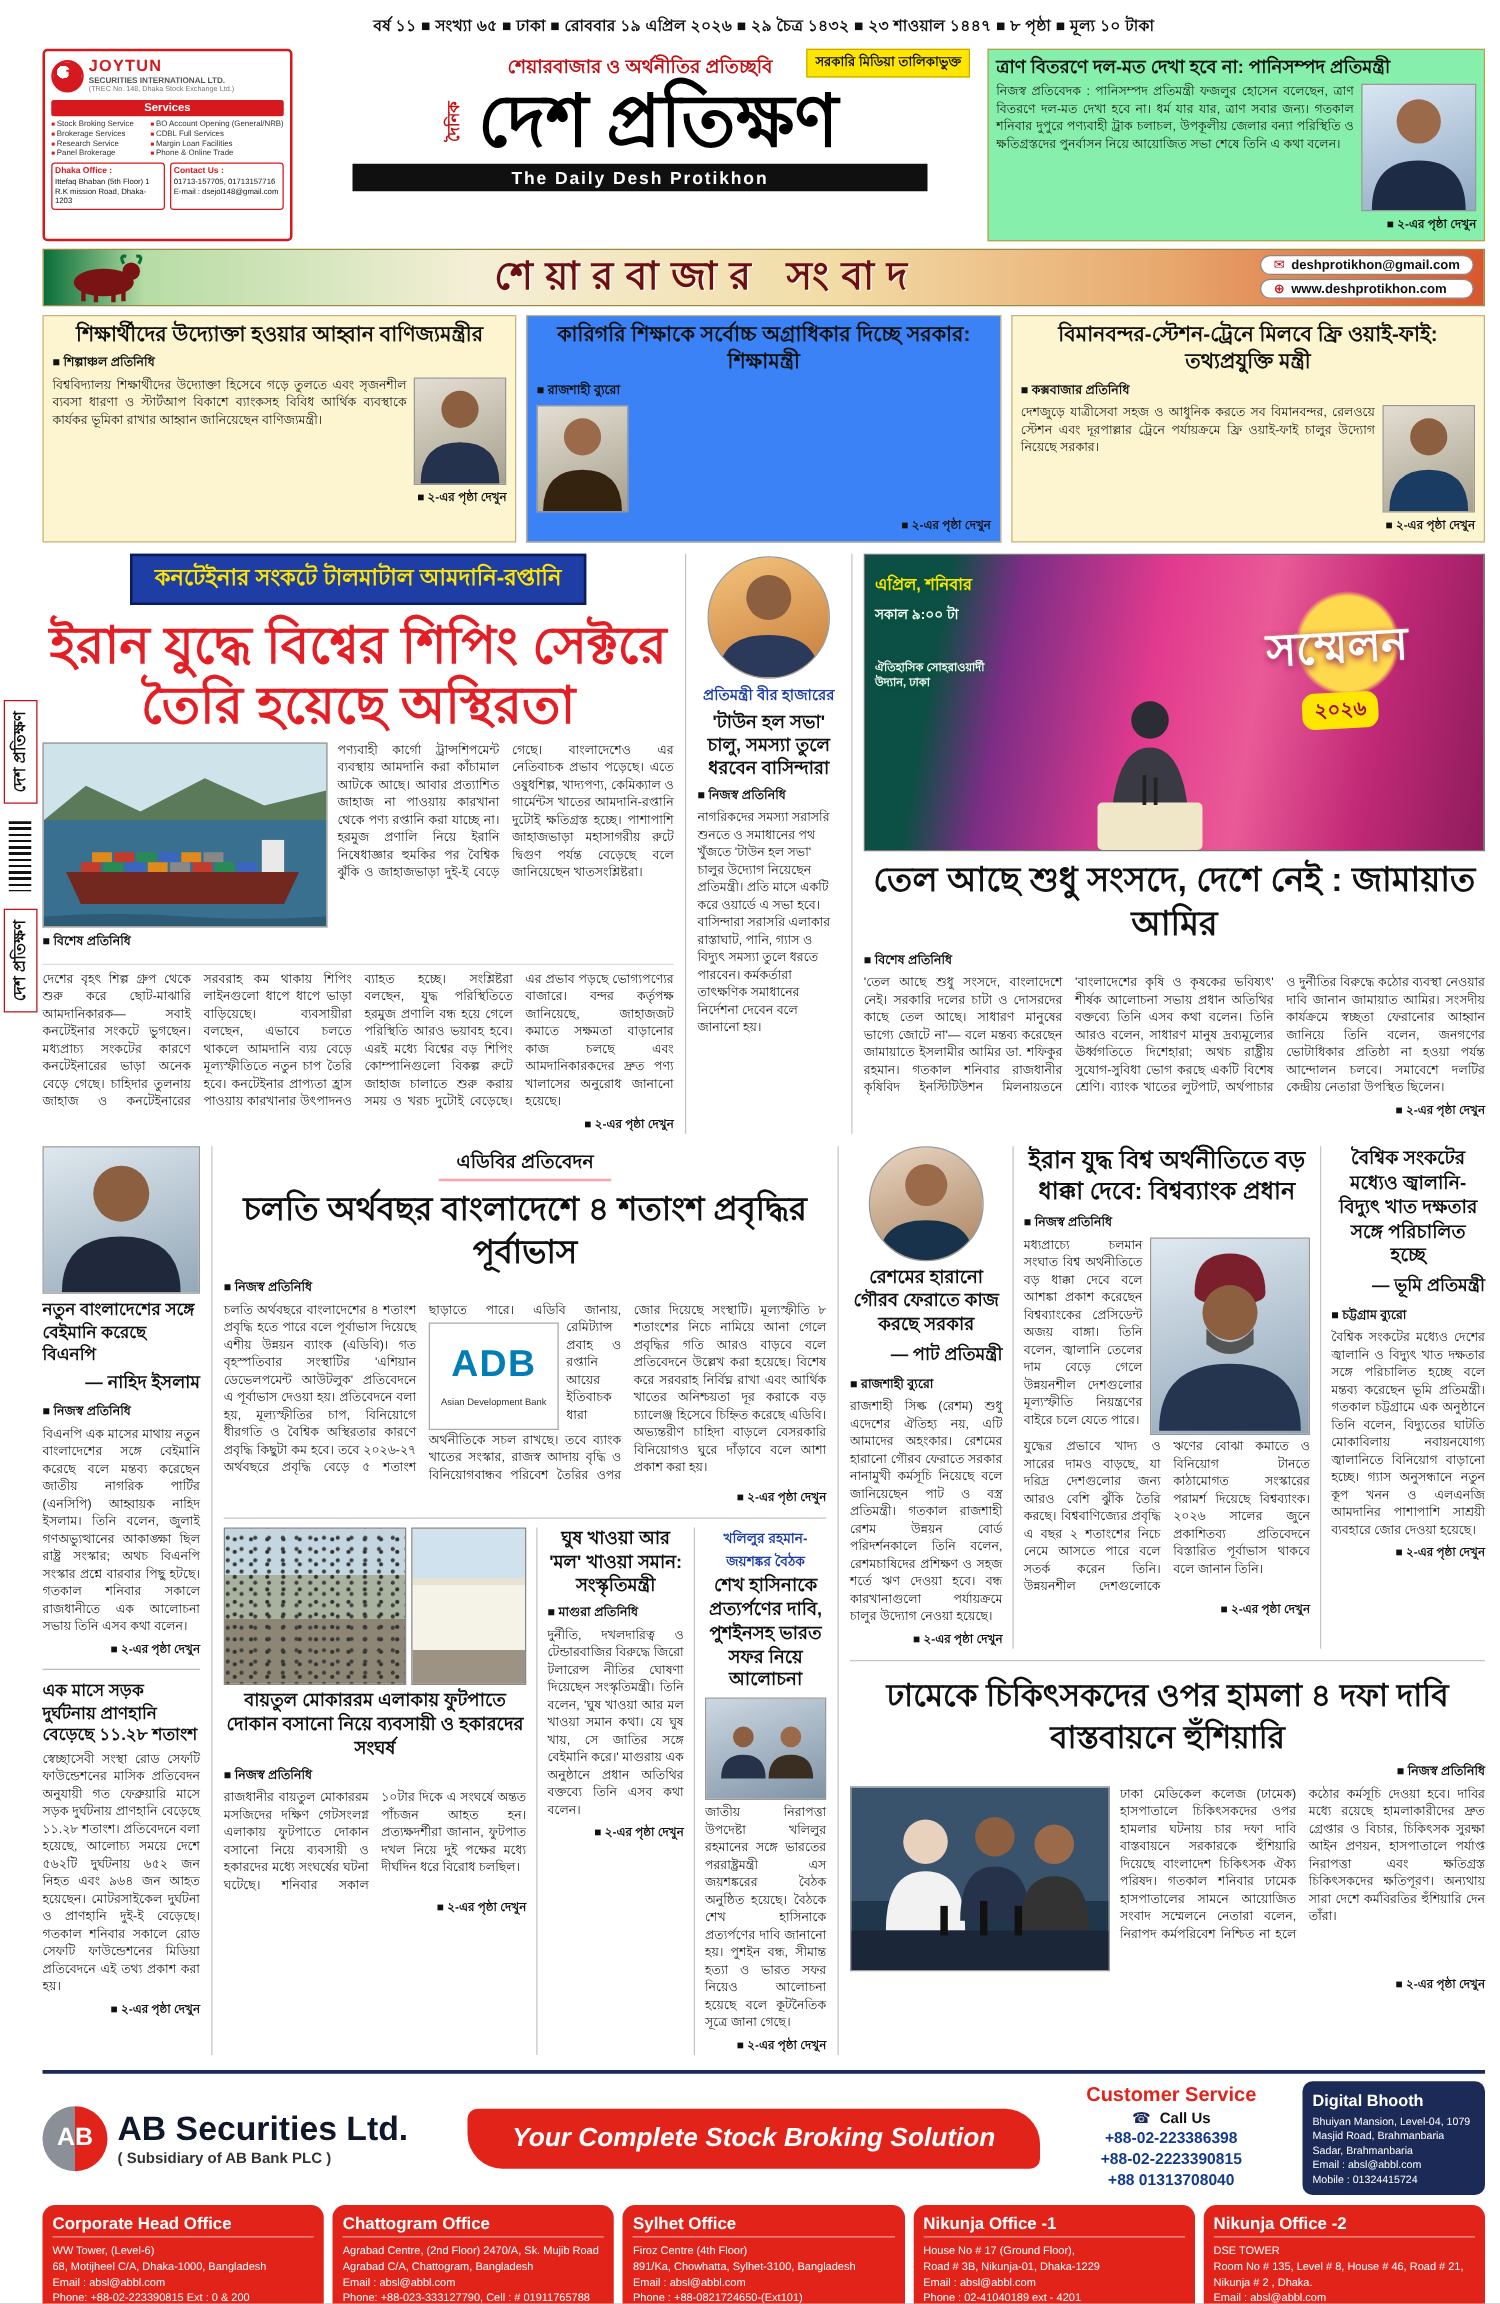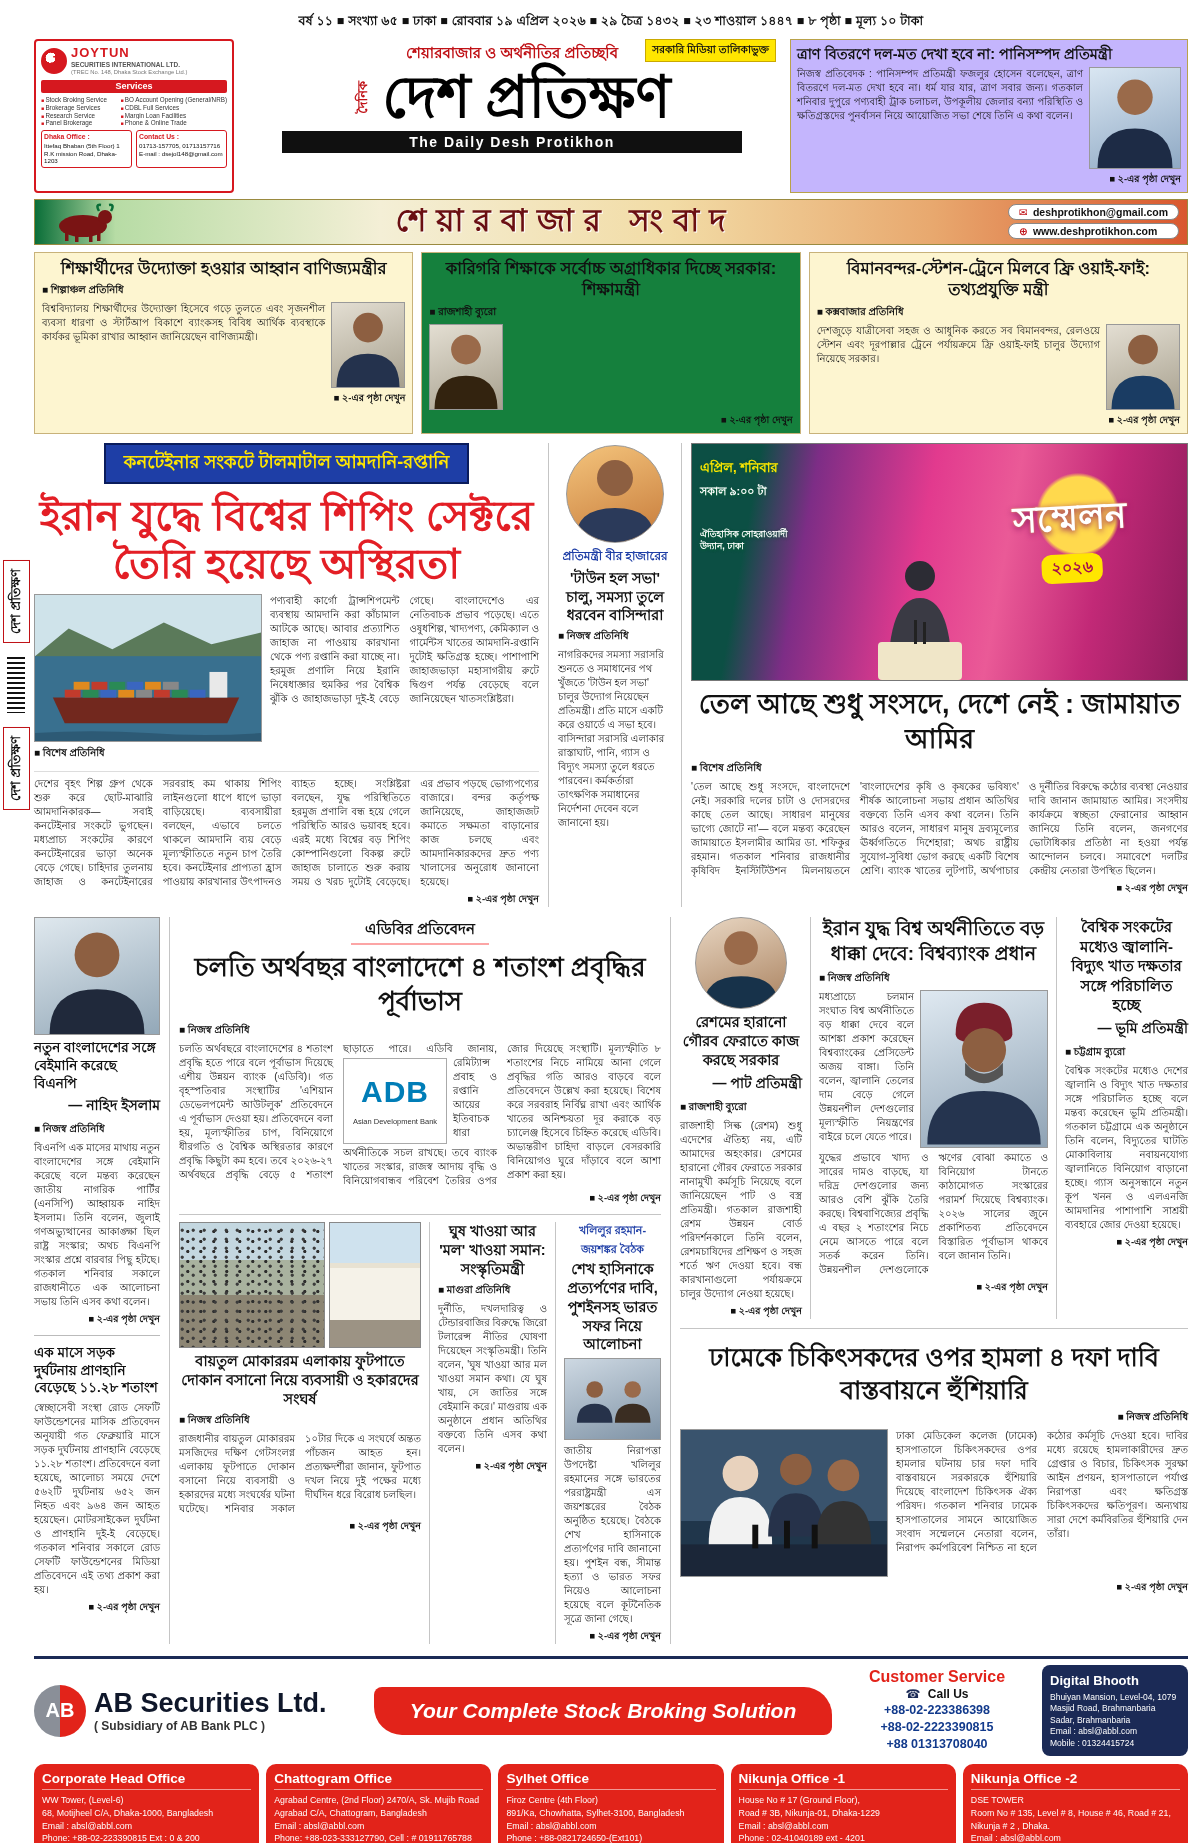--- a/index.html
+++ b/index.html
@@ -41,35 +41,35 @@
   .jt-bottom{display:flex;gap:4px;margin-top:3px}
   .jt-cell{flex:1;border:1px solid #d6181f;border-radius:3px;padding:2px;font-size:6.2px}
   .red-lb{color:#d6181f;font-weight:bold;display:block;font-size:6.8px}
   .masthead{flex:1;text-align:center;position:relative;padding-top:2px}
   .tagline{color:#c01116;font-weight:bold;font-size:15px}
   .mh-row{display:flex;align-items:center;justify-content:center;gap:8px;margin-top:2px}
   .daily{writing-mode:vertical-rl;transform:rotate(180deg);color:#c01116;font-weight:bold;font-size:13px}
   .mh-title{font-family:"Liberation Serif","DejaVu Serif",serif;font-weight:900;font-size:58px;line-height:1.02;color:#000}
   .listed{position:absolute;right:4px;top:0;background:#ffe600;font-size:10.5px;font-weight:bold;padding:2px 6px;border:1px solid #caa900}
   .engbar{background:#101010;color:#fff;font-weight:bold;font-size:14px;letter-spacing:1.5px;width:86%;margin:4px auto 0;padding:3px 0}
-  .relief{width:398px;border:1px solid #b9a24a;background:#c4b5fd;padding:5px 6px}
+  .relief{width:398px;border:1px solid #b9a24a;background:#86efac;padding:5px 6px}
   .relief-flex{display:flex;gap:6px;margin-top:3px}
   .relief-ph{width:92px;height:102px;background:linear-gradient(160deg,#d9e6f2,#8fa9c4)}
   
   .banner{height:46px;margin-top:6px;display:flex;align-items:center;border:1px solid #9a8a40;
           background:linear-gradient(90deg,#0a6e38 0%,#b7dca5 7%,#f4efd6 30%,#f2dca6 55%,#e8a86e 78%,#d9572e 100%)}
   .bull{width:84px;height:40px;flex:none;margin-left:4px}
   .banner-title{flex:1;text-align:center;font-size:31px;font-weight:900;color:var(--banner-maroon,#6a0f12);
                 letter-spacing:10px;text-shadow:1px 1px 0 #fff}
   .banner-contact{margin-right:8px;display:flex;flex-direction:column;gap:3px}
   .pill{background:#fff;border:1px solid #888;border-radius:12px;font-size:10.5px;font-weight:bold;padding:1px 10px;display:flex;gap:5px;align-items:center}
   .pill .ic{color:#c01116}
   
   .trio-row{display:flex;gap:8px;margin-top:7px}
-  .trio{flex:1;border:1px solid #c8b27a;padding:5px 7px;background:#15803d}
+  .trio{flex:1;border:1px solid #c8b27a;padding:5px 7px;background:#3b82f6}
   .trio.yellow{background:var(--soft-yellow,#fdf5d0)}
   .trio-head{font-size:16.5px;font-weight:800;text-align:center;line-height:1.3}
   .trio-flex{display:flex;gap:6px}
   .trio-ph{width:74px;height:86px;background:linear-gradient(160deg,#e3ded2,#a7a08e)}
   
   .band1{display:flex;gap:9px;margin-top:9px}
   .band1>div+div{border-left:1px solid #c5c5c5;padding-left:9px}
   .main-col{width:505px}
   .kicker{background:var(--kicker-blue,#1e3ea6);color:var(--kicker-yellow,#ffe600);font-size:18px;font-weight:800;
           width:fit-content;margin:0 auto;padding:3px 18px;border:2px solid #0a1c5c}

